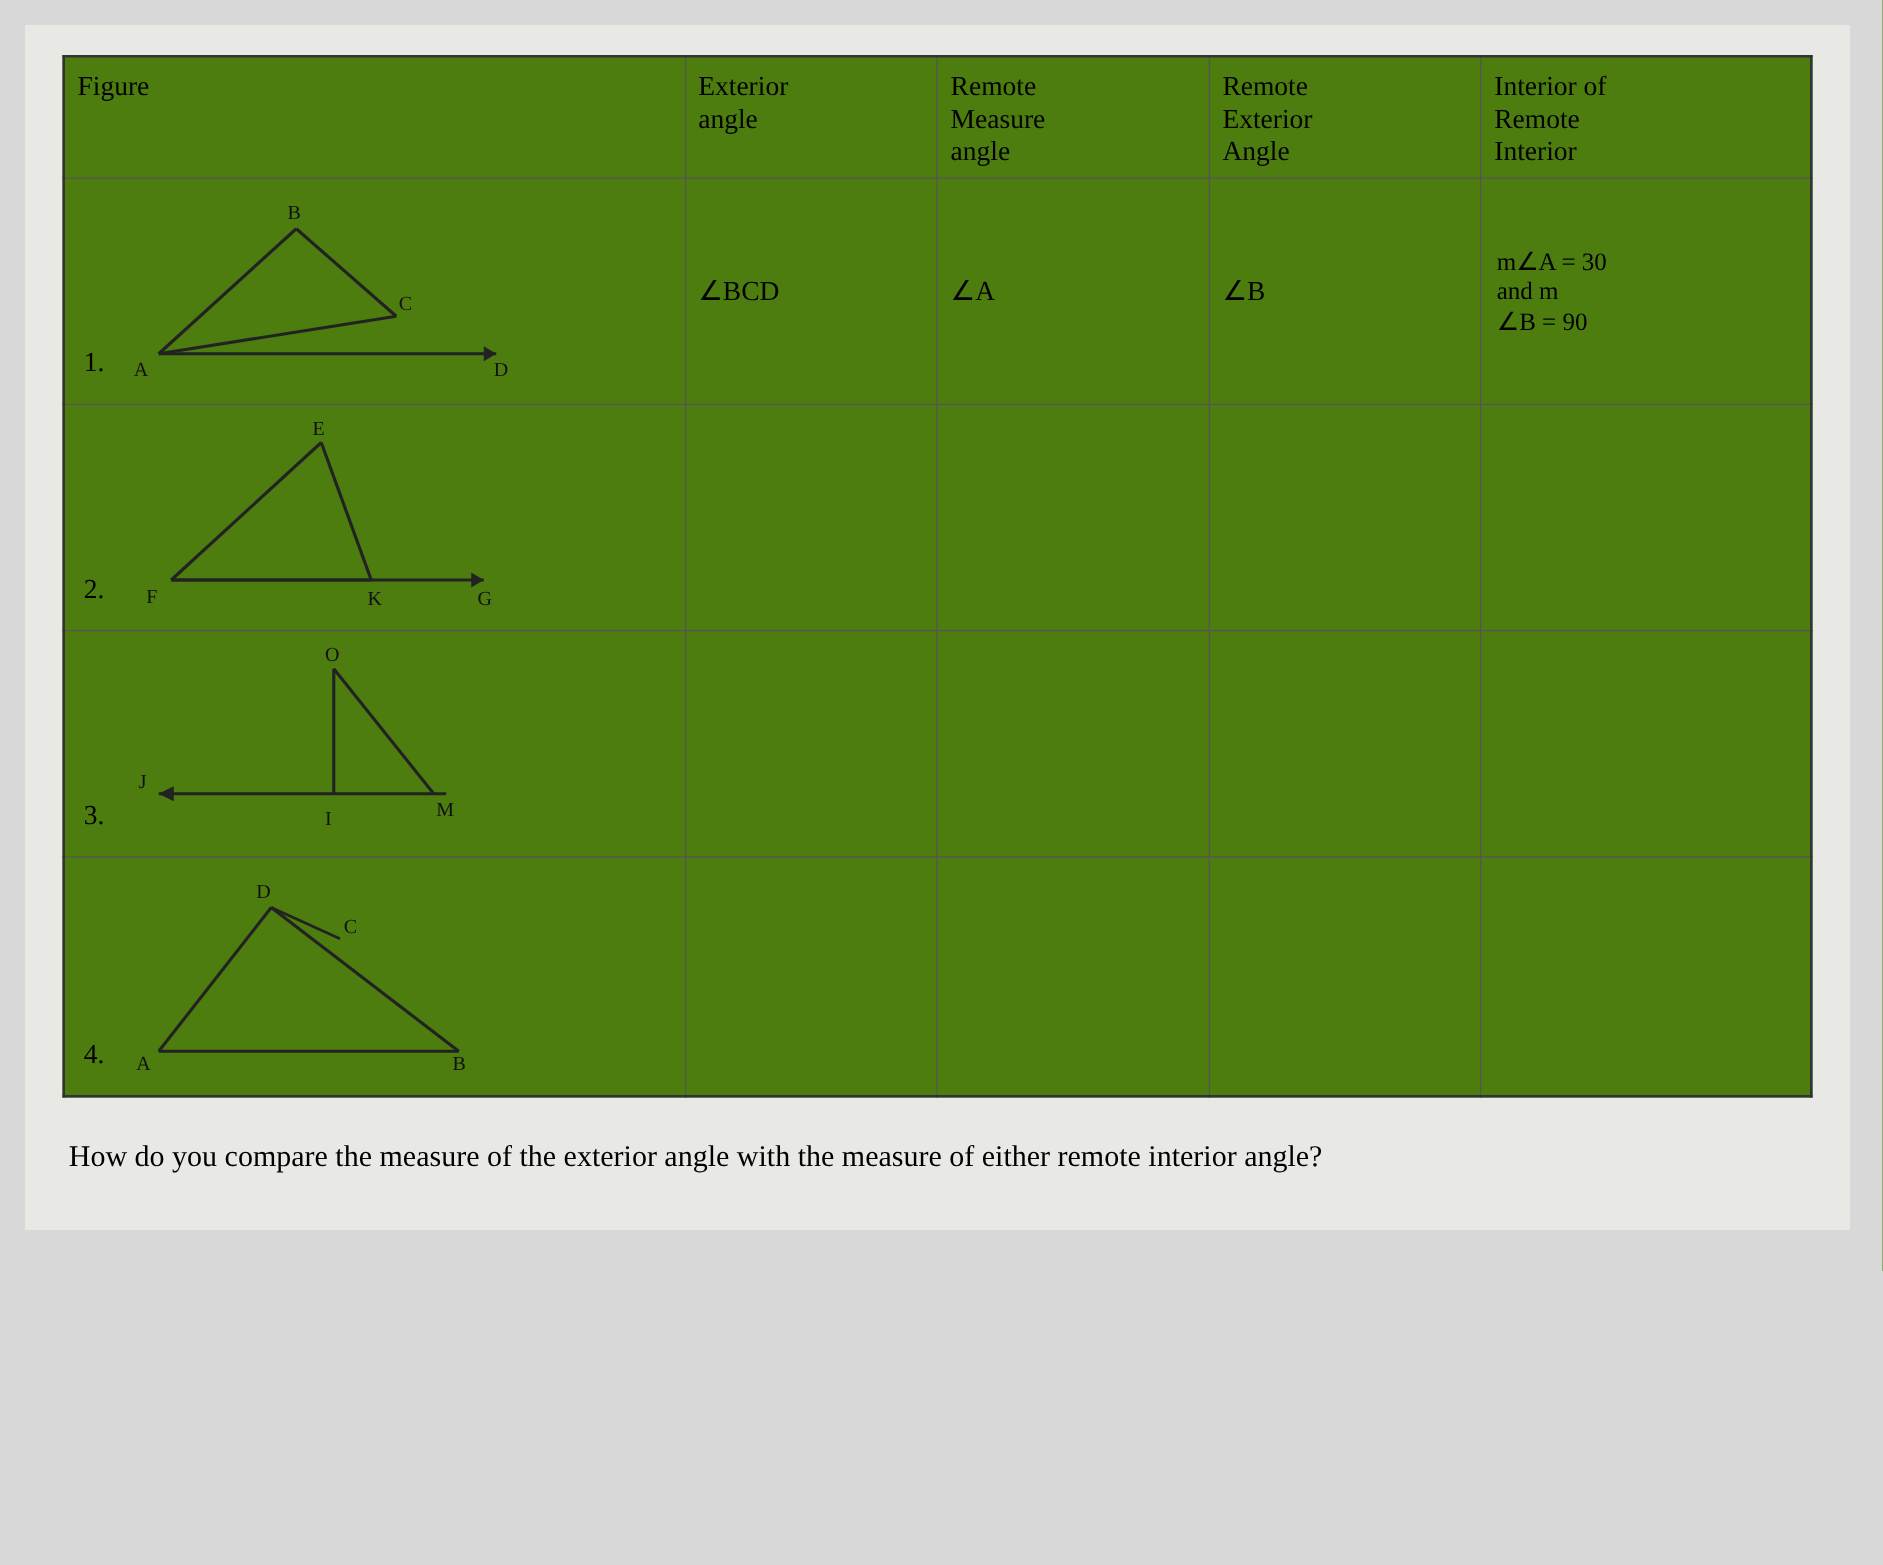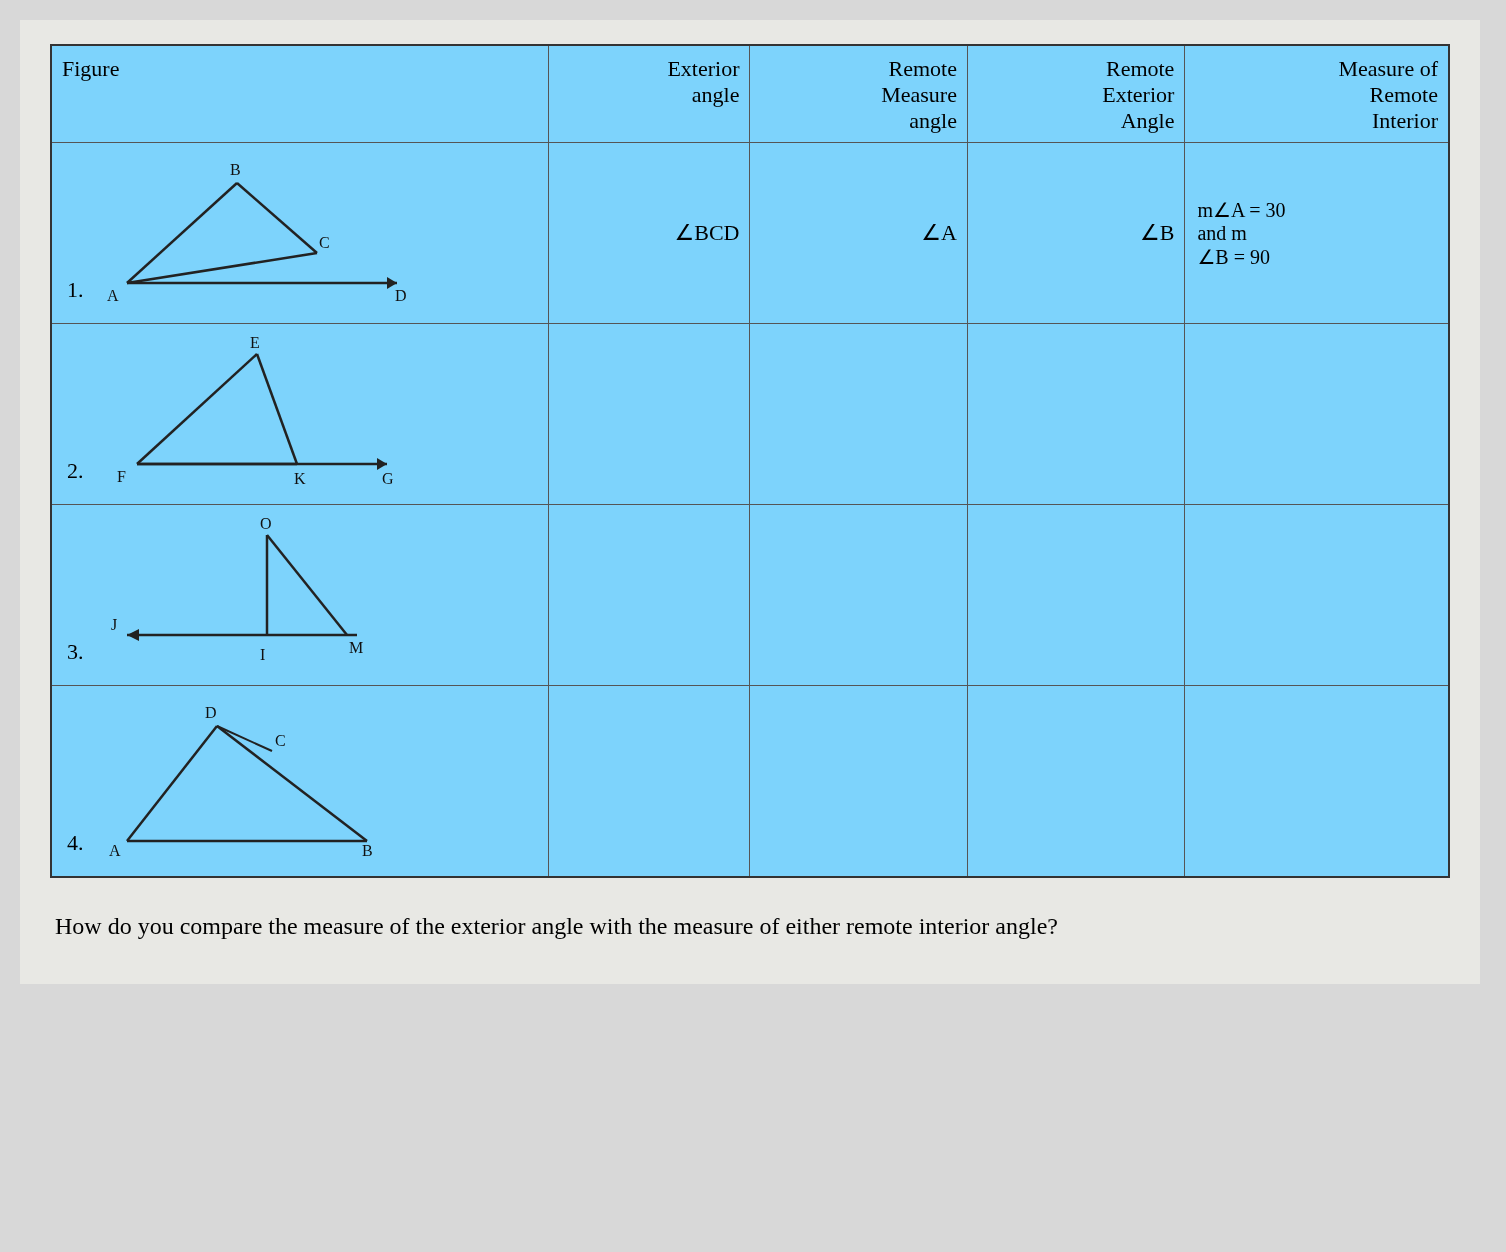--- a/index.html
+++ b/index.html
@@ -12,27 +12,27 @@
     }
     .page {
       background: #e8e8e4;
       padding: 24px 30px 40px 30px;
       max-width: 1460px;
     }
     table {
       width: 100%;
       border-collapse: collapse;
       border: 2px solid #333;
-      background: #7dd3fc;
+      background: #4d7c0f;
     }
     th, td {
       border: 1.5px solid #555;
       padding: 8px 10px;
       vertical-align: middle;
-      text-align: right;
+      text-align: left;
     }
     th {
       font-weight: normal;
       font-size: 22px;
       vertical-align: top;
       padding-top: 10px;
     }
     td {
       font-size: 22px;
     }
@@ -97,21 +97,21 @@
           <span>Remote</span><br>
           <span>Measure</span><br>
           <span>angle</span>
         </th>
         <th class="col-remote-ext">
           <span>Remote</span><br>
           <span>Exterior</span><br>
           <span>Angle</span>
         </th>
         <th class="col-measure">
-          <span>Measure of</span><br>
+          <span>Interior of</span><br>
           <span>Remote</span><br>
           <span>Interior</span>
         </th>
       </tr>
     </thead>
     <tbody>
 
       <tr>
         <td class="figure-cell col-figure">
           <div class="figure-wrapper">

